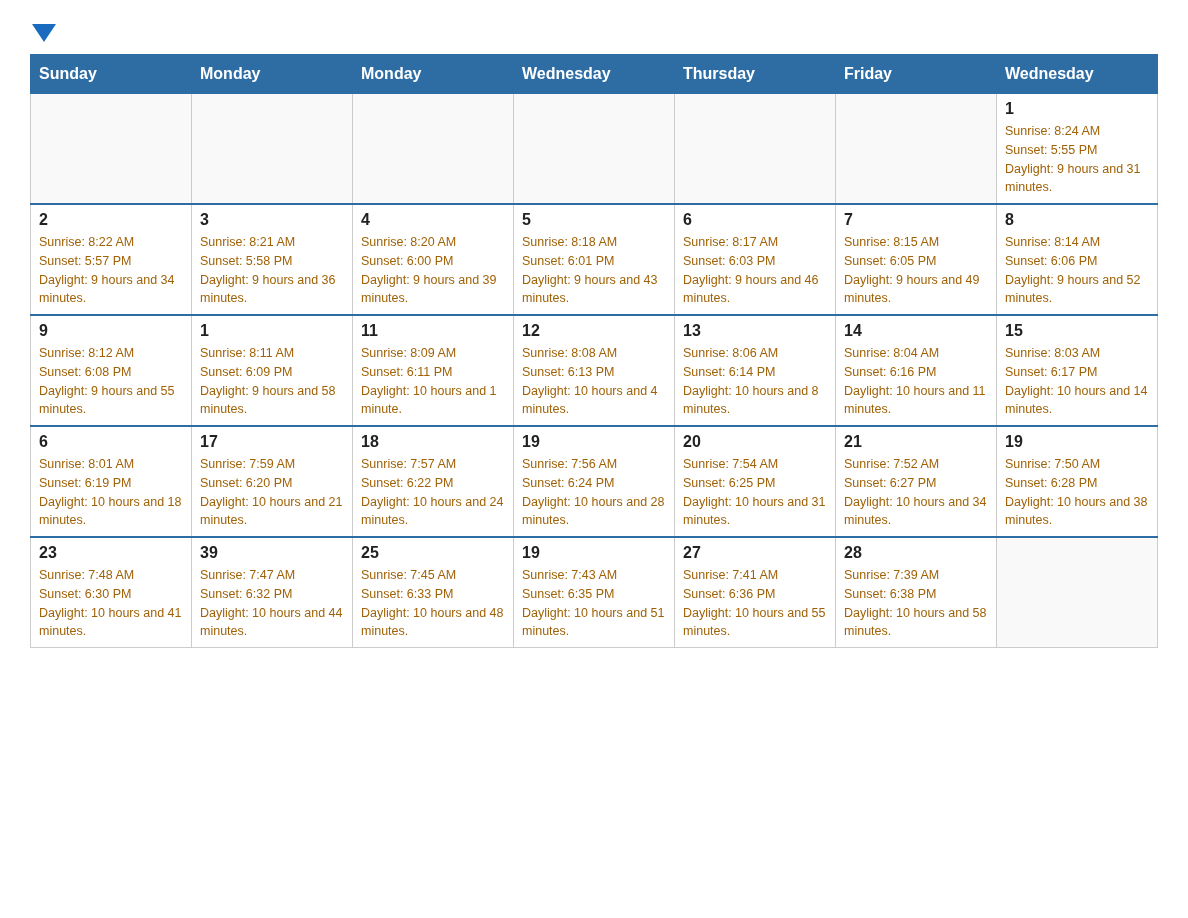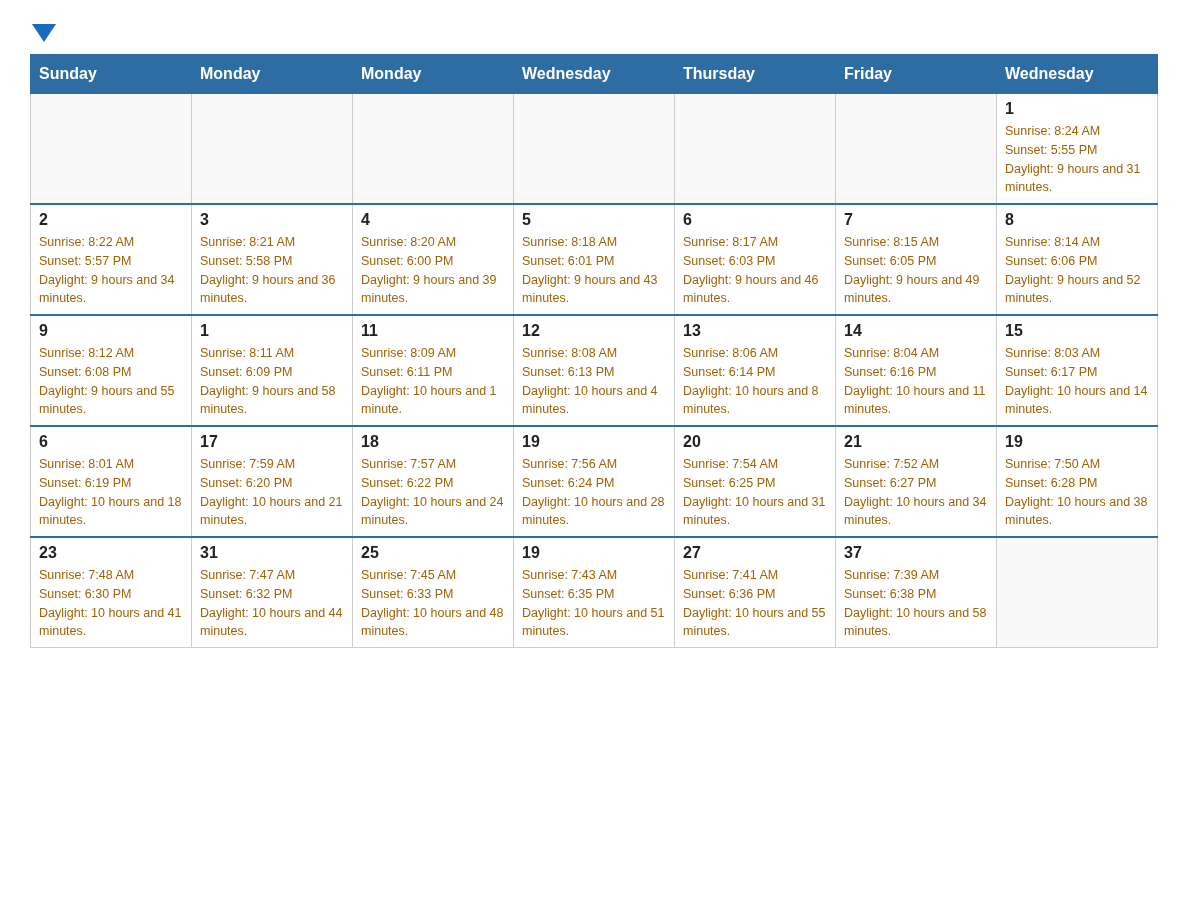--- a/index.html
+++ b/index.html
@@ -223,35 +223,35 @@
           <span class="day-num">19</span>
           <div class="day-info">Sunrise: 7:50 AM<br>Sunset: 6:28 PM<br>Daylight: 10 hours and 38 minutes.</div>
         </td>
       </tr>
       <tr class="row-separator">
         <td>
           <span class="day-num">23</span>
           <div class="day-info">Sunrise: 7:48 AM<br>Sunset: 6:30 PM<br>Daylight: 10 hours and 41 minutes.</div>
         </td>
         <td>
-          <span class="day-num">31</span>
+          <span class="day-num">39</span>
           <div class="day-info">Sunrise: 7:47 AM<br>Sunset: 6:32 PM<br>Daylight: 10 hours and 44 minutes.</div>
         </td>
         <td>
           <span class="day-num">25</span>
           <div class="day-info">Sunrise: 7:45 AM<br>Sunset: 6:33 PM<br>Daylight: 10 hours and 48 minutes.</div>
         </td>
         <td>
           <span class="day-num">19</span>
           <div class="day-info">Sunrise: 7:43 AM<br>Sunset: 6:35 PM<br>Daylight: 10 hours and 51 minutes.</div>
         </td>
         <td>
           <span class="day-num">27</span>
           <div class="day-info">Sunrise: 7:41 AM<br>Sunset: 6:36 PM<br>Daylight: 10 hours and 55 minutes.</div>
         </td>
         <td>
-          <span class="day-num">37</span>
+          <span class="day-num">28</span>
           <div class="day-info">Sunrise: 7:39 AM<br>Sunset: 6:38 PM<br>Daylight: 10 hours and 58 minutes.</div>
         </td>
         <td class="empty-cell"></td>
       </tr>
     </tbody>
 </table>
 
 </body></html>

